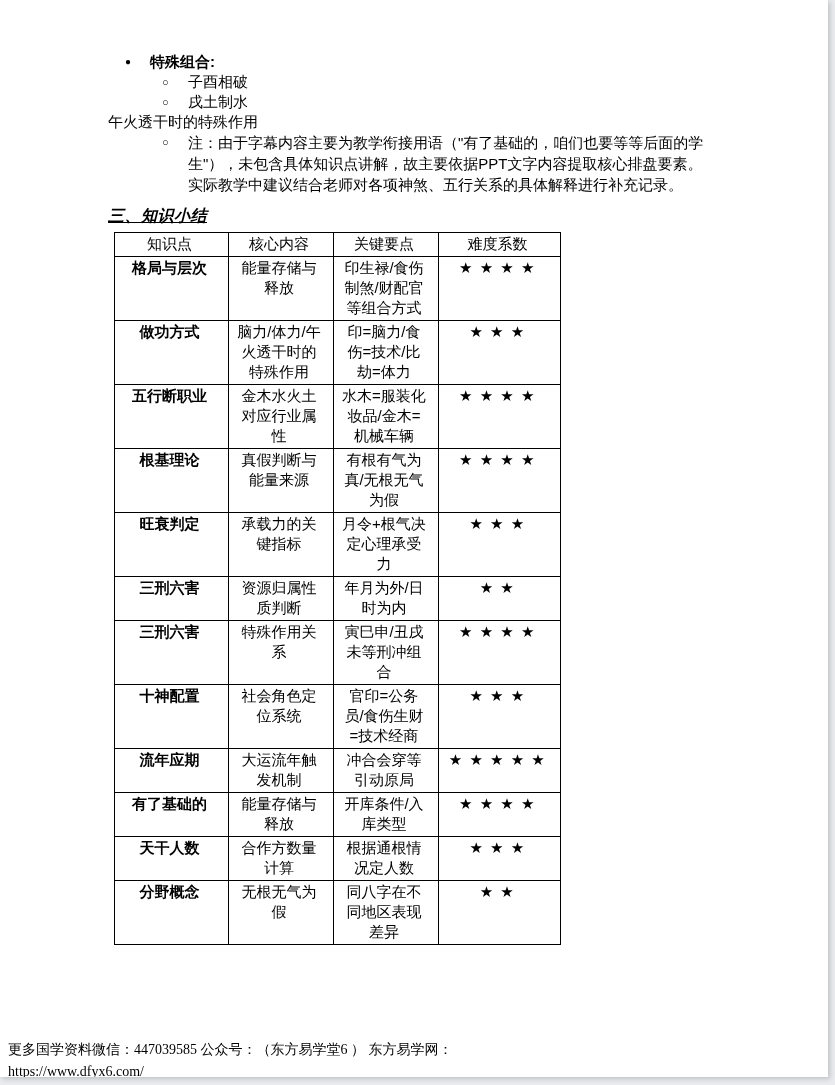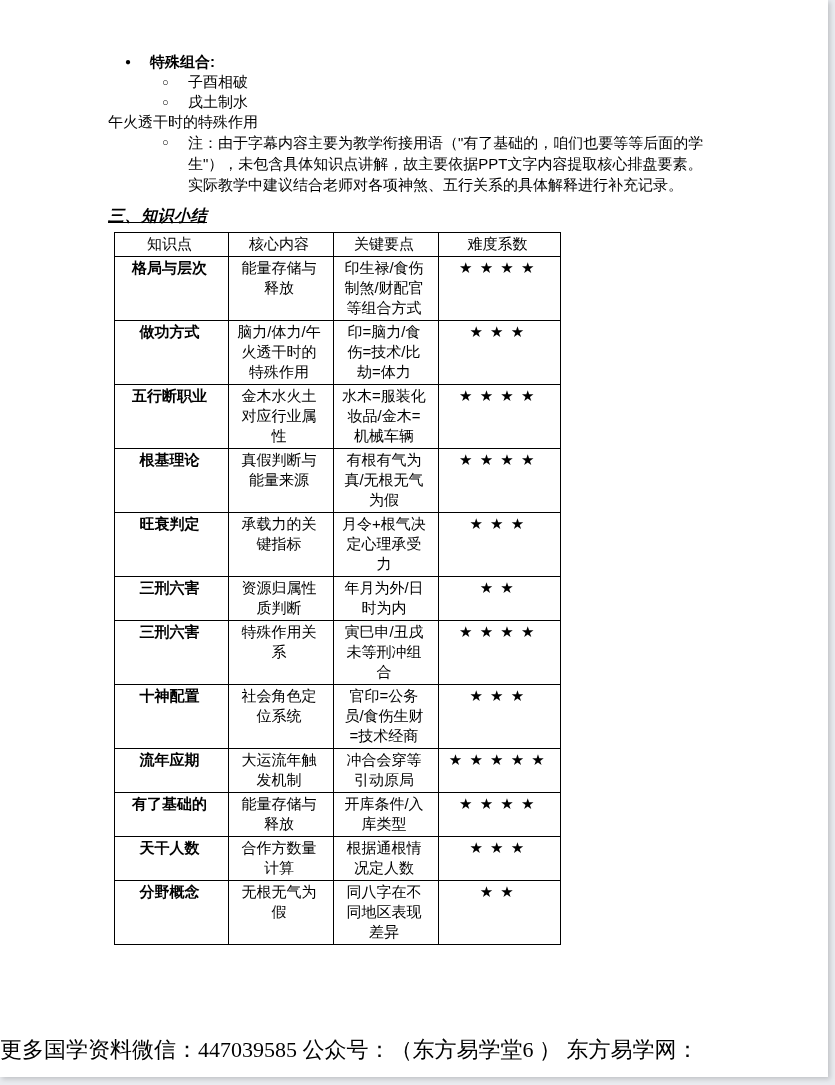--- a/index.html
+++ b/index.html
@@ -31,23 +31,23 @@
   }
   table{border-collapse:collapse;table-layout:fixed;margin:5px 0 0 6px;width:446px;}
   td,th{
     border:1px solid var(--border);vertical-align:top;text-align:center;
     padding:1px 11px 2px 7px;font-size:15px;line-height:20px;font-weight:400;
     word-break:break-all;overflow-wrap:break-word;
   }
   td.topic{font-weight:700;}
   td.stars{letter-spacing:1.5px;white-space:nowrap;}
   .footer{
-    position:absolute;left:0;top:1039px;white-space:nowrap;
+    position:absolute;left:8px;top:1039px;white-space:nowrap;
     font-family:"Liberation Serif","DejaVu Serif",serif;
-    font-size:22px;line-height:22px;color:var(--text);
+    font-size:14px;line-height:22px;color:var(--text);
   }
 </style>
 </head>
 <body>
 
 <div class="paper">
   <div class="doc">
 
     <div class="li li1">
       <span class="marker">●</span>
@@ -174,14 +174,15 @@
     <td>同八字在不同地区表现差异</td>
     <td class="stars">★ ★</td>
   </tr>
 </tbody>
     </table>
 
   </div>
 
   <div class="footer">
     <div>更多国学资料微信：447039585 公众号：（东方易学堂6 ） 东方易学网：</div>
+    <div>https://www.dfyx6.com/</div>
   </div>
 </div>
 
 </body></html>

